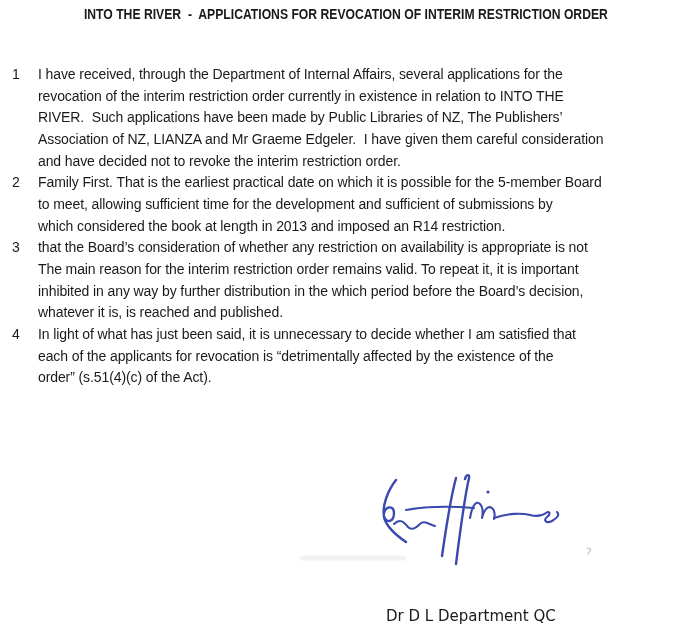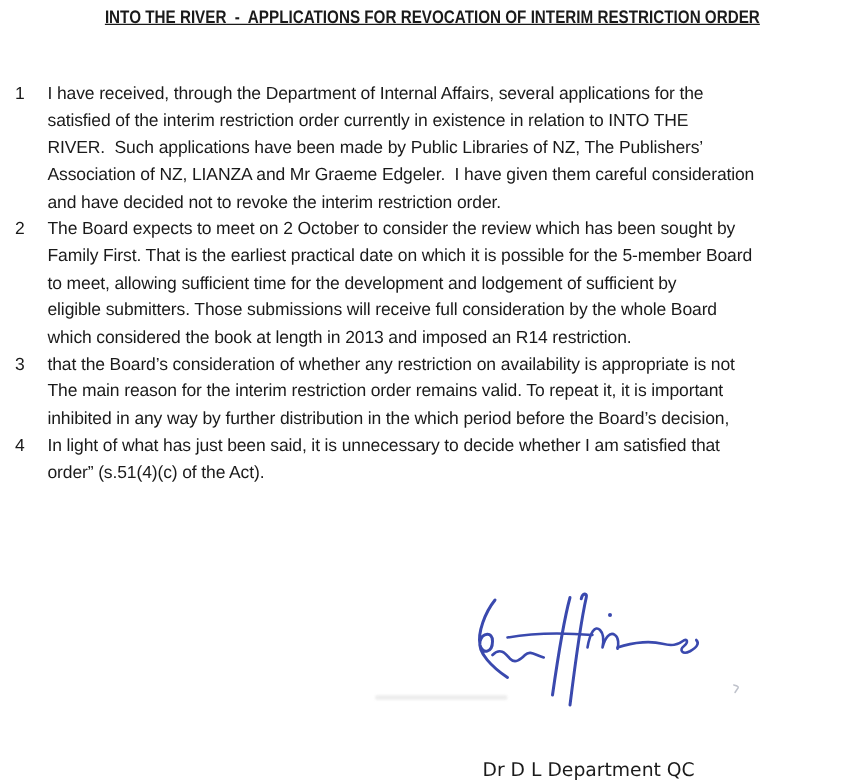--- a/index.html
+++ b/index.html
@@ -3,21 +3,21 @@
 <meta charset="utf-8">
 <style>
   html,body { margin:0; padding:0; background:#ffffff; }
   .page {
     position:relative; width:691px; height:627px; background:#ffffff;
     font-family:"Liberation Sans","DejaVu Sans",sans-serif;
     color:#1a1a1a; overflow:hidden;
   }
   .title-row {
     position:absolute; top:6px; left:0; width:100%;
-    display:flex; justify-content:center;text-decoration:underline;
+    display:flex; justify-content:center;
   }
   .title-row .title-text {
     font-size:14.5px; font-weight:bold; white-space:pre;
     transform:scaleX(0.84); transform-origin:center; letter-spacing:0;
   }
   .paras { position:absolute; left:12px; top:64px; width:672px; }
   .para { display:flex; align-items:flex-start; }
   .para .num { flex:0 0 26px; font-size:14px; line-height:21.65px; }
   .lines { flex:1 1 auto; min-width:0; }
   .line { font-size:14px; line-height:21.65px; white-space:pre; letter-spacing:-0.1px; }
@@ -40,48 +40,48 @@
 
   <div class="title-row">
     <span class="title-text">INTO THE RIVER  -  APPLICATIONS FOR REVOCATION OF INTERIM RESTRICTION ORDER</span>
   </div>
 
   <div class="paras" id="paragraphs">
       <div class="para">
         <div class="num">1</div>
         <div class="lines">
           <div class="line">I have received, through the Department of Internal Affairs, several applications for the</div>
-          <div class="line">satisfied of the interim restriction order currently in existence in relation to INTO THE</div>
+          <div class="line">revocation of the interim restriction order currently in existence in relation to INTO THE</div>
           <div class="line">RIVER.  Such applications have been made by Public Libraries of NZ, The Publishers’</div>
           <div class="line">Association of NZ, LIANZA and Mr Graeme Edgeler.  I have given them careful consideration</div>
           <div class="line">and have decided not to revoke the interim restriction order.</div>
         </div>
       </div>
       <div class="para">
         <div class="num">2</div>
         <div class="lines">
-          <div class="line">The Board expects to meet on 2 October to consider the review which has been sought by</div>
           <div class="line">Family First. That is the earliest practical date on which it is possible for the 5-member Board</div>
-          <div class="line">to meet, allowing sufficient time for the development and lodgement of sufficient by</div>
-          <div class="line">eligible submitters. Those submissions will receive full consideration by the whole Board</div>
+          <div class="line">to meet, allowing sufficient time for the development and sufficient of submissions by</div>
           <div class="line">which considered the book at length in 2013 and imposed an R14 restriction.</div>
         </div>
       </div>
       <div class="para">
         <div class="num">3</div>
         <div class="lines">
           <div class="line">that the Board’s consideration of whether any restriction on availability is appropriate is not</div>
           <div class="line">The main reason for the interim restriction order remains valid. To repeat it, it is important</div>
           <div class="line">inhibited in any way by further distribution in the which period before the Board’s decision,</div>
+          <div class="line">whatever it is, is reached and published.</div>
         </div>
       </div>
       <div class="para">
         <div class="num">4</div>
         <div class="lines">
           <div class="line">In light of what has just been said, it is unnecessary to decide whether I am satisfied that</div>
+          <div class="line">each of the applicants for revocation is “detrimentally affected by the existence of the</div>
           <div class="line">order” (s.51(4)(c) of the Act).</div>
         </div>
       </div>
     </div>
 
   <div class="smudge"></div>
 
   <svg class="sig-svg" width="230" height="102" viewBox="0 0 230 102" aria-hidden="true">
     <g id="sig-strokes" fill="none" stroke="#3a49ae" stroke-width="2.4" stroke-linecap="round" stroke-linejoin="round">
 

